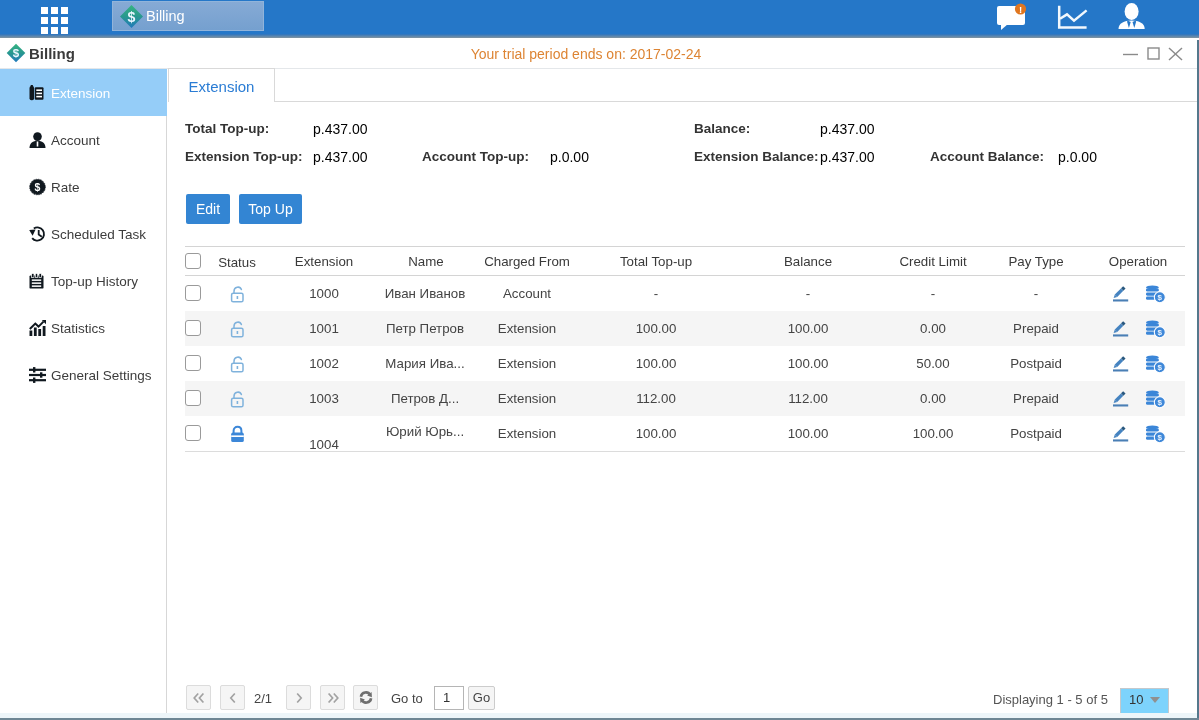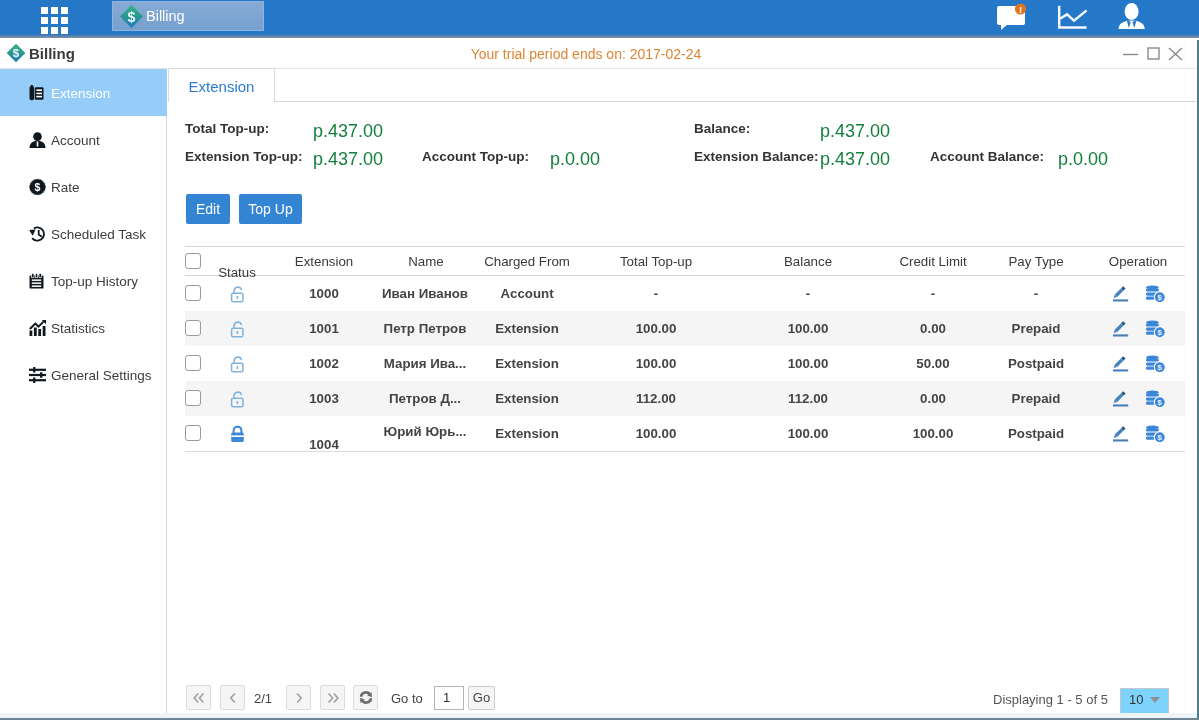--- a/index.html
+++ b/index.html
@@ -27,28 +27,28 @@
 .sideitem.sel { background:#95cdf8; }
 .sideitem.sel .lbl { color:#fff; }
 .sideitem svg { position:absolute; left:29px; top:50%; transform:translateY(-50%); }
 
 
 #tab { left:168px; top:68px; width:107px; height:34px; background:#fff; border:1px solid #d9d9d9; border-bottom:none; }
 #tab span { position:absolute; width:100%; text-align:center; top:9px; font-size:15px; color:#2a7cd4; }
 #tabline { left:275px; top:101px; width:924px; height:1px; background:#d9d9d9; }
 
 .slabel { position:absolute; font-size:13.5px; font-weight:bold; color:#333; white-space:nowrap; }
-.sval { position:absolute; font-size:18px; color:#15803d; white-space:nowrap; }
+.sval { position:absolute; font-size:14px; color:#000000; white-space:nowrap; }
 
 .btn { position:absolute; background:#3385d3; color:#fff; font-size:14px; border-radius:2px; display:flex; align-items:center; justify-content:center; }
 .hrow { position:absolute; left:185px; top:246px; width:1000px; height:30px; border-top:1px solid #d4d4d4; border-bottom:1px solid #d4d4d4; }
 .trow { position:absolute; left:185px; width:1000px; height:35px; }
 .trow.alt { background:#f5f5f5; }
 #tbottom { left:185px; top:451px; width:1000px; height:1px; background:#dcdcdc; }
-.cell { position:absolute; transform:translateX(-50%); font-size:13.3px; color:#444; white-space:nowrap;font-weight:bold; }
+.cell { position:absolute; transform:translateX(-50%); font-size:13.3px; color:#444; white-space:nowrap; }
 .hcell { position:absolute; transform:translateX(-50%); font-size:13.3px; color:#3a3a3a; white-space:nowrap; }
 .cbx { position:absolute; left:0px; width:16px; height:16px; border:1px solid #9a9a9a; border-radius:3px; background:#fff; }
 
 
 .pgbtn { position:absolute; top:685px; width:25px; height:25px; background:#f5f5f5; border:1px solid #dcdcdc; border-radius:2px; color:#a8a8a8; font-size:14px; display:flex; align-items:center; justify-content:center; }
 .pgtxt { position:absolute; font-size:13px; color:#444; }
 #goin { left:434px; top:686px; width:30px; height:24px; border:1px solid #b5b5b5; background:#fff; font-size:13px; color:#333; padding-left:8px; padding-top:3px; }
 #gobtn { left:468px; top:686px; width:27px; height:24px; background:#f5f5f5; border:1px solid #ccc; border-radius:2px; font-size:13px; color:#444; text-align:center; padding-top:3px; }
 #disp { right:91px; top:692px; font-size:13px; color:#555; }
 #dd { left:1120px; top:688px; width:49px; height:38px; border:1px solid #c4c8cc; background:#7dd3fc; }
@@ -214,21 +214,21 @@
 <div class="slabel" style="left:694px;top:149px">Extension Balance:</div>
 <div class="sval" style="left:820px;top:149px">p.437.00</div>
 <div class="slabel" style="left:930px;top:149px">Account Balance:</div>
 <div class="sval" style="left:1058px;top:149px">p.0.00</div>
 
 <div class="btn" style="left:186px;top:194px;width:44px;height:30px">Edit</div>
 <div class="btn" style="left:239px;top:194px;width:63px;height:30px">Top Up</div>
 
 <div class="hrow">
 <div class="cbx" style="top:6px"></div>
-<div class="hcell" style="left:52px;top:18px">Status</div>
+<div class="hcell" style="left:52px;top:8px">Status</div>
 <div class="hcell" style="left:139px;top:7px">Extension</div>
 <div class="hcell" style="left:241px;top:7px">Name</div>
 <div class="hcell" style="left:342px;top:7px">Charged From</div>
 <div class="hcell" style="left:471px;top:7px">Total Top-up</div>
 <div class="hcell" style="left:623px;top:7px">Balance</div>
 <div class="hcell" style="left:748px;top:7px">Credit Limit</div>
 <div class="hcell" style="left:851px;top:7px">Pay Type</div>
 <div class="hcell" style="left:953px;top:7px">Operation</div>
 </div>
 

